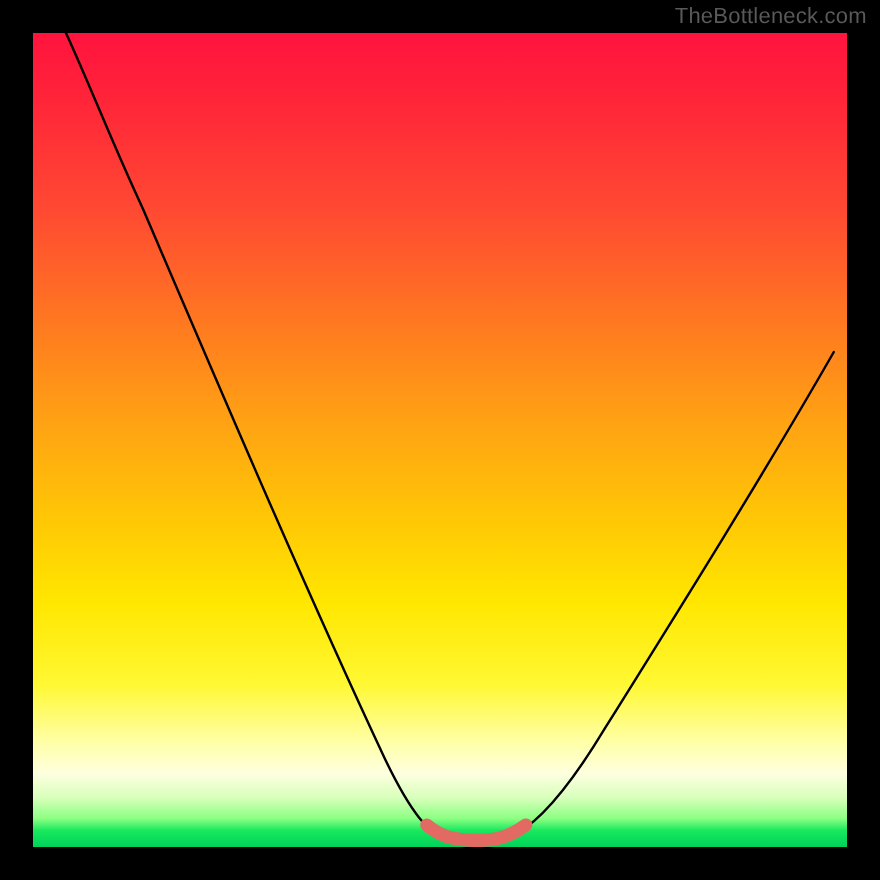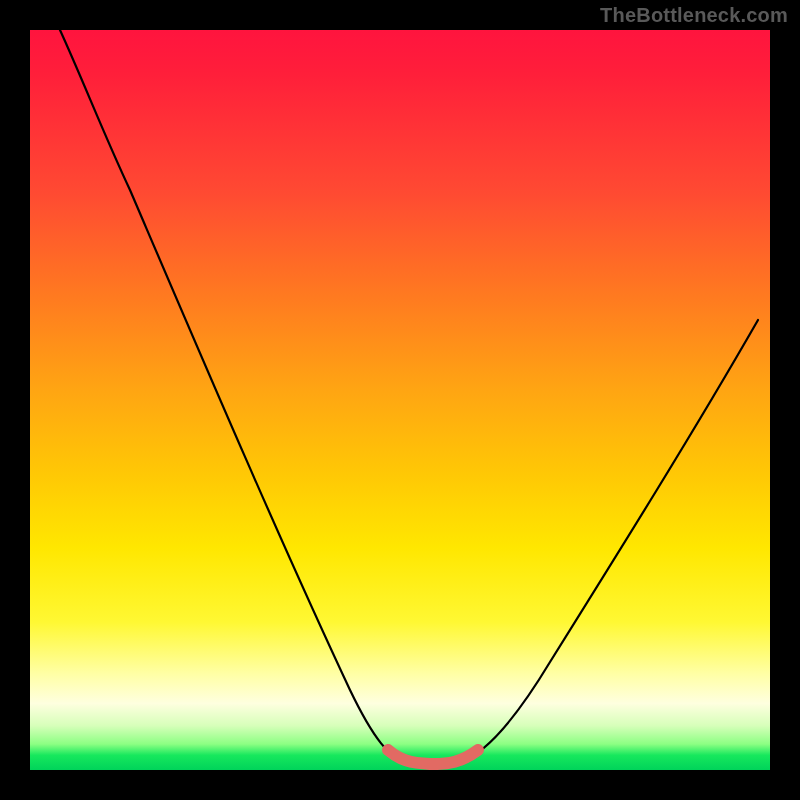--- a/index.html
+++ b/index.html
@@ -16,21 +16,21 @@
     background: #000;
     position: relative;
     box-sizing: border-box;
   }
   .watermark {
     position: absolute;
     top: 4px;
     right: 12px;
     color: #595959;
     font-size: 20px;
-    font-weight: 700;
+    font-weight: 400;
     z-index: 10;
     letter-spacing: 0.2px;
   }
   .plot {
     position: absolute;
     left: 30px;
     top: 30px;
     width: 740px;
     height: 740px;
     overflow: hidden;

